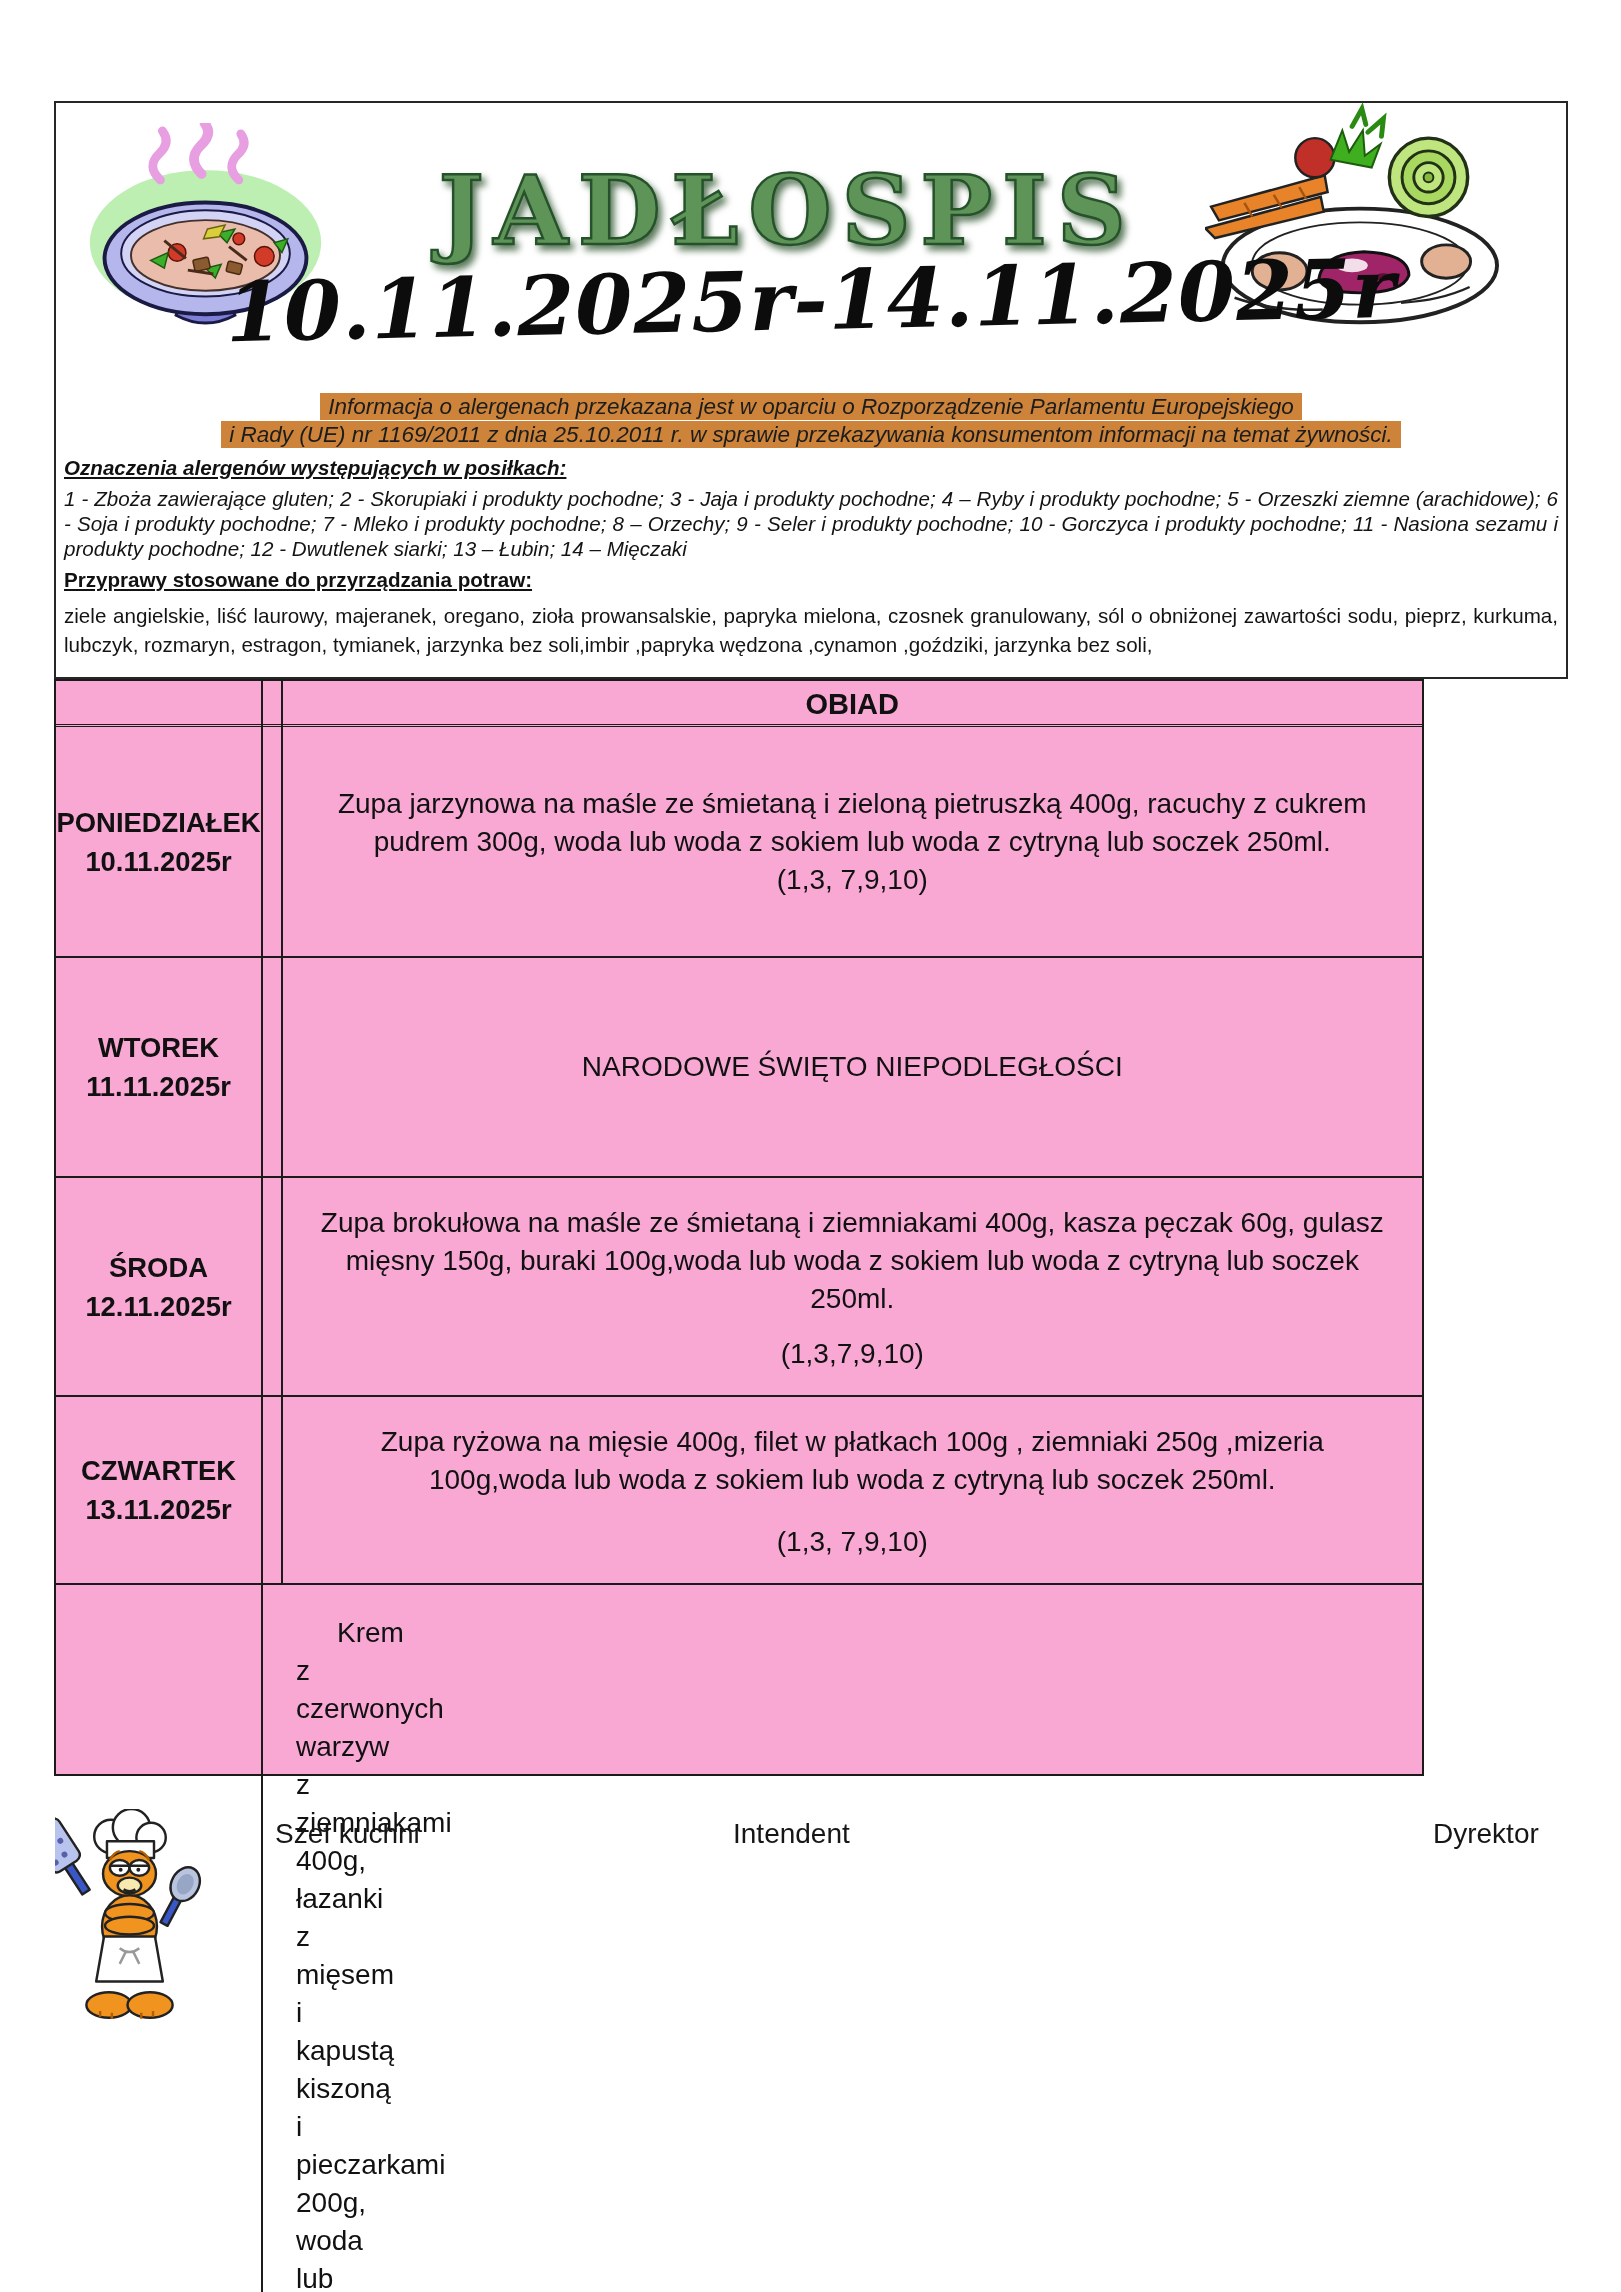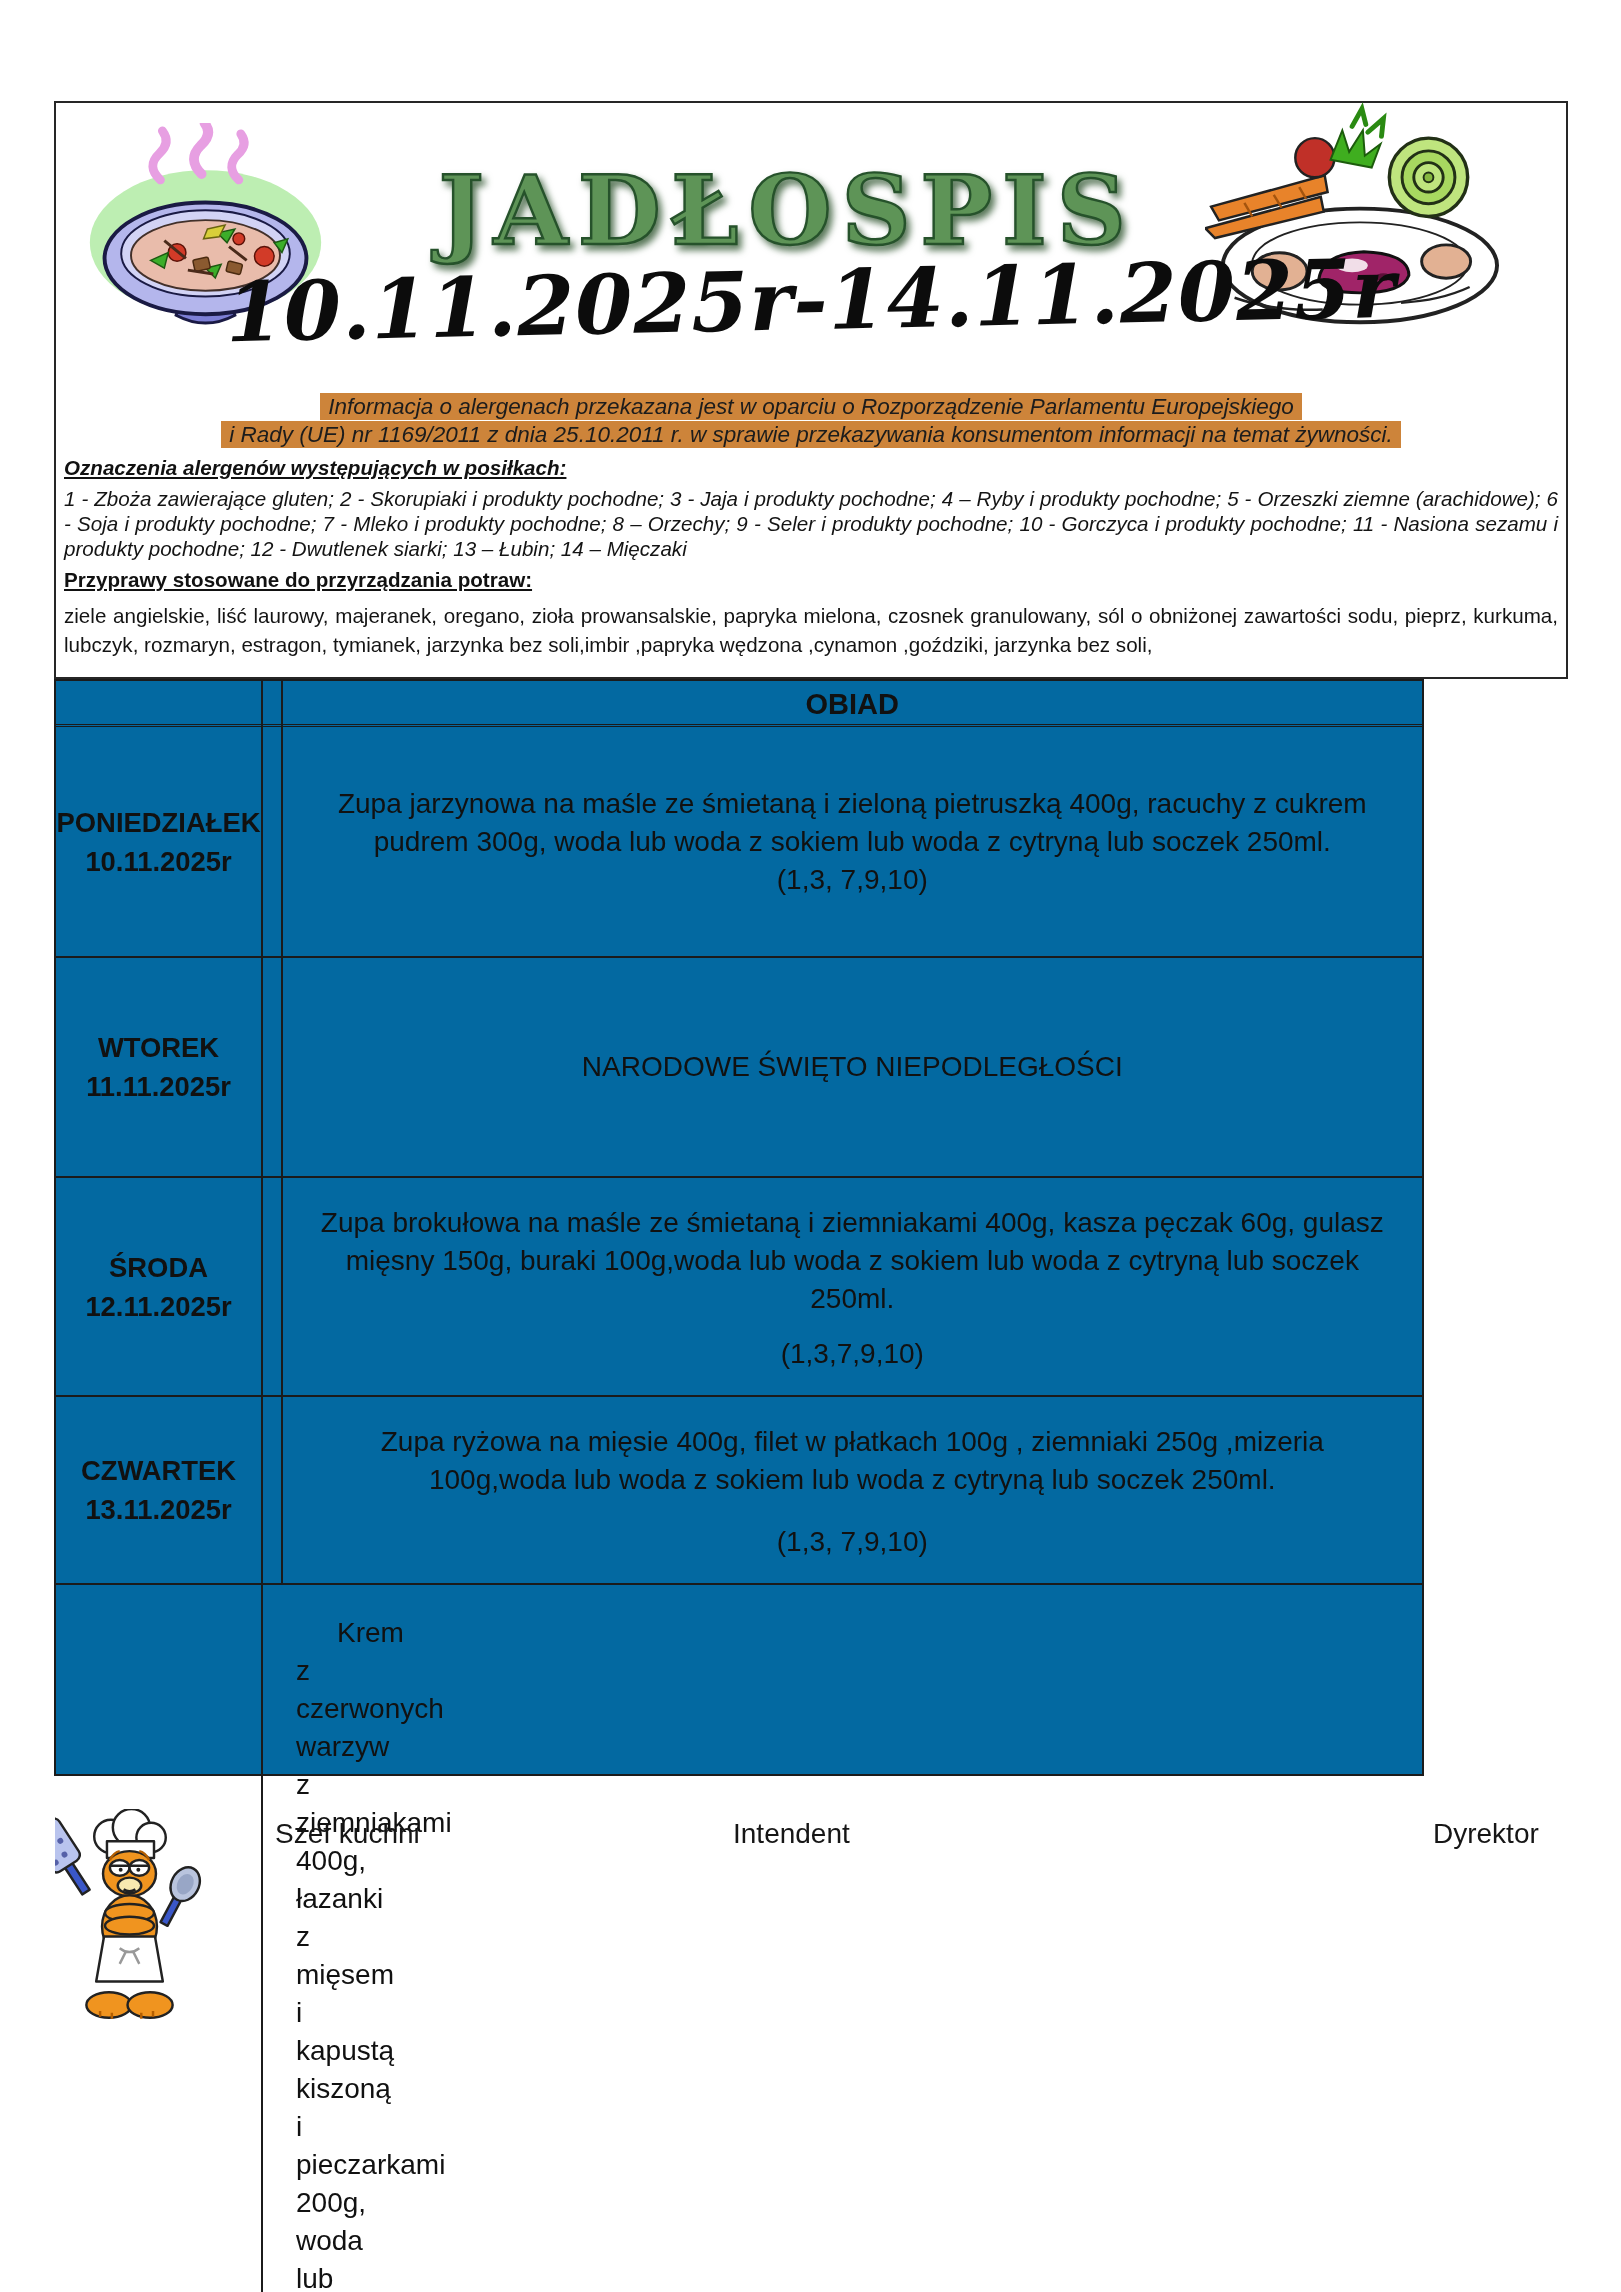--- a/index.html
+++ b/index.html
@@ -25,21 +25,21 @@
   .notice .hl{padding:1px 7.8px;}
   .sub-heading{ text-align:left;font-weight:bold;font-size:20.6px;margin-top:6.9px;
                 text-decoration:underline;}
   .it{font-style:italic;}
   .allergen-list{font-style:italic;font-size:20.6px;line-height:25px;text-align:justify;
                  margin-top:5.9px;color:#141414;}
   .spice-list{font-size:20.6px;line-height:29px;text-align:justify;margin-top:9px;color:#141414;}
 
   
   .menu-table{position:absolute;left:54px;top:679px;width:1370px;box-sizing:border-box;
-              border:2.9px solid #1b1b1b;border-top-width:2.9px;background:#0369a1;}
+              border:2.9px solid #1b1b1b;border-top-width:2.9px;background:#f9a8d4;}
   .trow{display:grid;grid-template-columns:207px 19.6px 1fr;border-bottom:2px solid #1b1b1b;}
   .trow.header{border-bottom:3.9px double #1b1b1b;}
   .trow:last-child{border-bottom:none;}
   .c1,.c2{border-right:2px solid #1b1b1b;}
   .c1{display:flex;flex-direction:column;justify-content:center;align-items:center;
       text-align:left;font-weight:bold;font-size:27.4px;line-height:39px;}
   .c3{display:flex;flex-direction:column;justify-content:center;box-sizing:border-box;
       font-size:28px;line-height:38px;text-align:center;padding:5.9px 33px;}
   .header .c3{font-size:29px;font-weight:bold;padding:3.9px;}
   .h-head{height:43px;} .h-r1{height:229px;} .h-r2{height:218px;}

